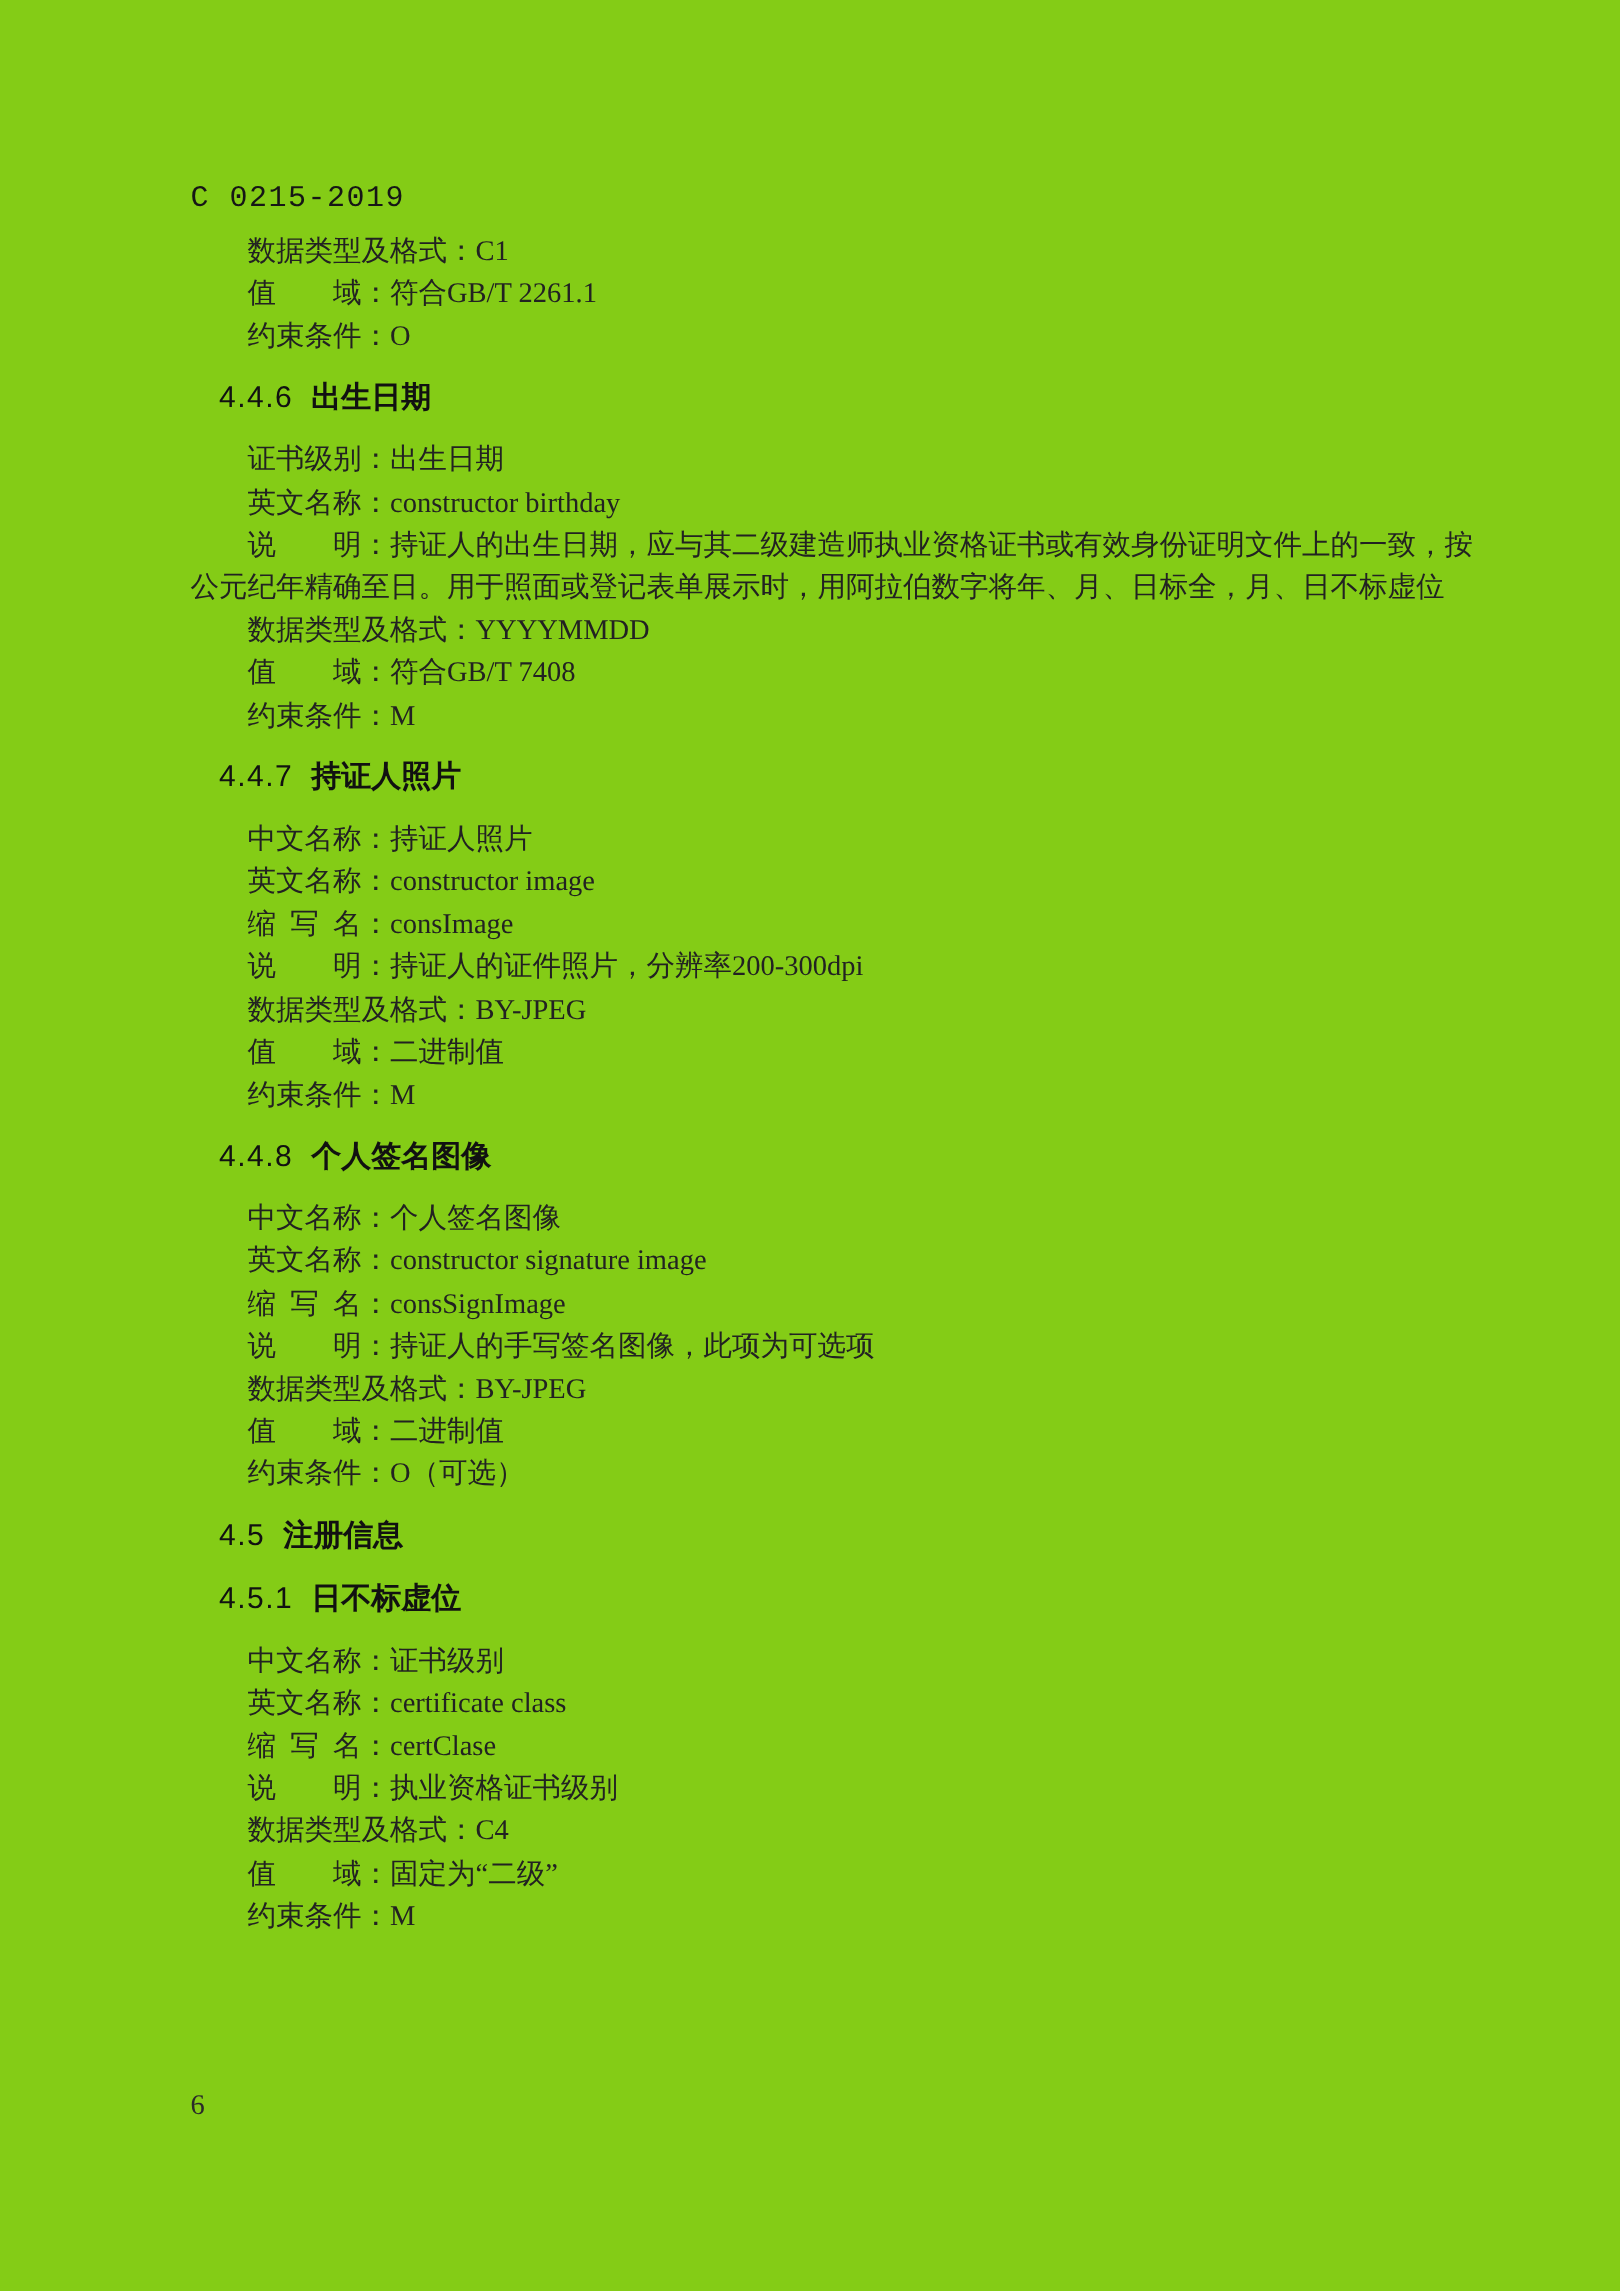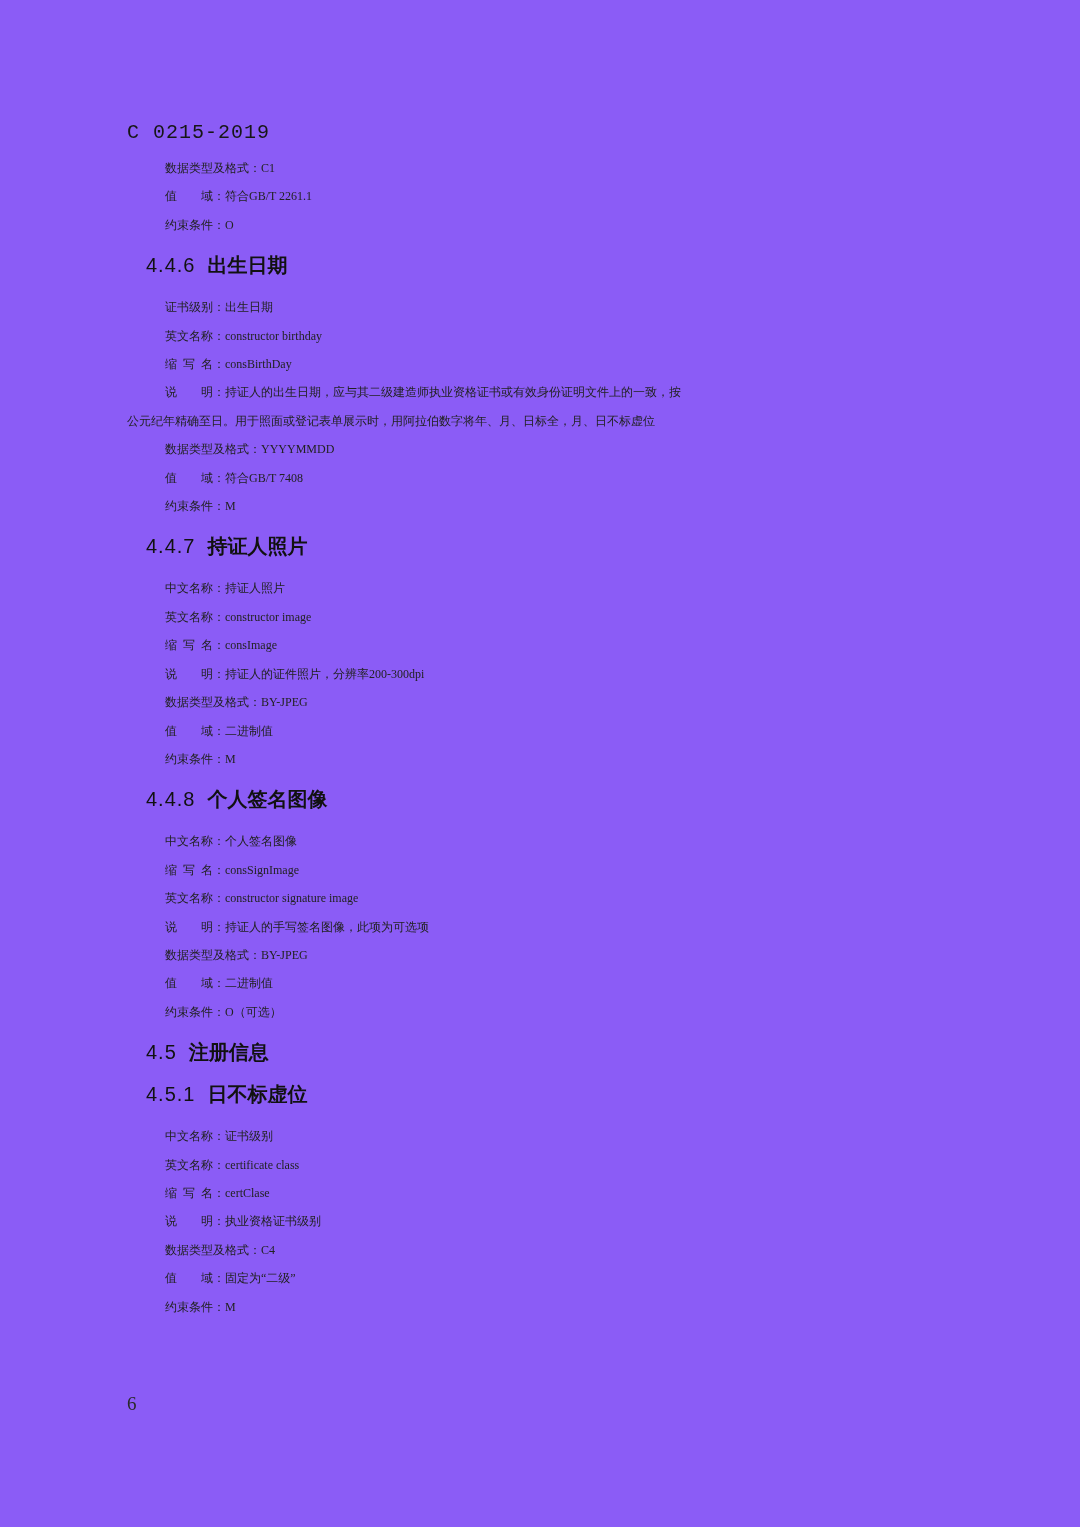--- a/index.html
+++ b/index.html
@@ -1,41 +1,41 @@
 <!DOCTYPE html>
 <html><head>
 <meta charset="utf-8">
 <style>
   html, body { margin: 0; padding: 0; background: #ffffff; }
   .page {
     position: relative;
     width: 1080px;
     height: 1527px;
-    background: #8b5cf6;
+    background: #84cc16;
     color: #1f1f1f;
     font-family: "Liberation Serif", "DejaVu Serif", serif;
     overflow: hidden;
   }
   .content {
     position: absolute;
     left: 127px;
     top: 120px;
     width: 863px;
   }
   .doc-header {
     font-size: 20px;
     line-height: 26px;
     letter-spacing: 1px;
     margin: 0 0 8px 0;
     color: #161616;
     font-family: "Liberation Mono", "DejaVu Sans Mono", monospace;
   }
   p.line {
     margin: 0;
-    font-size: 12px;
+    font-size: 19px;
     line-height: 28.4px;
     text-indent: 38px;
     white-space: pre-wrap;
     color: #222222;
   }
   p.line.cont { text-indent: 0; font-family: Liberation Serif, serif; }
   h2.sec-heading {
     margin: 12px 0 13px 0;
     font-size: 20px;
     line-height: 29px;
@@ -73,21 +73,20 @@
       <p class="line">值　　域：符合GB/T 2261.1</p>
       <p class="line">约束条件：O</p>
     </div>
 
     <h2 class="sec-heading">
       <span class="sec-num">4.4.6</span><span>出生日期</span>
     </h2>
     <div>
       <p class="line">证书级别：出生日期</p>
       <p class="line">英文名称：constructor birthday</p>
-      <p class="line">缩 写 名：consBirthDay</p>
       <p class="line">说　　明：持证人的出生日期，应与其二级建造师执业资格证书或有效身份证明文件上的一致，按</p>
       <p class="line cont">公元纪年精确至日。用于照面或登记表单展示时，用阿拉伯数字将年、月、日标全，月、日不标虚位</p>
       <p class="line">数据类型及格式：YYYYMMDD</p>
       <p class="line">值　　域：符合GB/T 7408</p>
       <p class="line">约束条件：M</p>
     </div>
 
     <h2 class="sec-heading">
       <span class="sec-num">4.4.7</span><span>持证人照片</span>
     </h2>
@@ -99,22 +98,22 @@
       <p class="line">数据类型及格式：BY-JPEG</p>
       <p class="line">值　　域：二进制值</p>
       <p class="line">约束条件：M</p>
     </div>
 
     <h2 class="sec-heading">
       <span class="sec-num">4.4.8</span><span>个人签名图像</span>
     </h2>
     <div>
       <p class="line">中文名称：个人签名图像</p>
+      <p class="line">英文名称：constructor signature image</p>
       <p class="line">缩 写 名：consSignImage</p>
-      <p class="line">英文名称：constructor signature image</p>
       <p class="line">说　　明：持证人的手写签名图像，此项为可选项</p>
       <p class="line">数据类型及格式：BY-JPEG</p>
       <p class="line">值　　域：二进制值</p>
       <p class="line">约束条件：O（可选）</p>
     </div>
 
     <h2 class="sec-heading">
       <span class="sec-num">4.5</span><span>注册信息</span>
     </h2>
 

